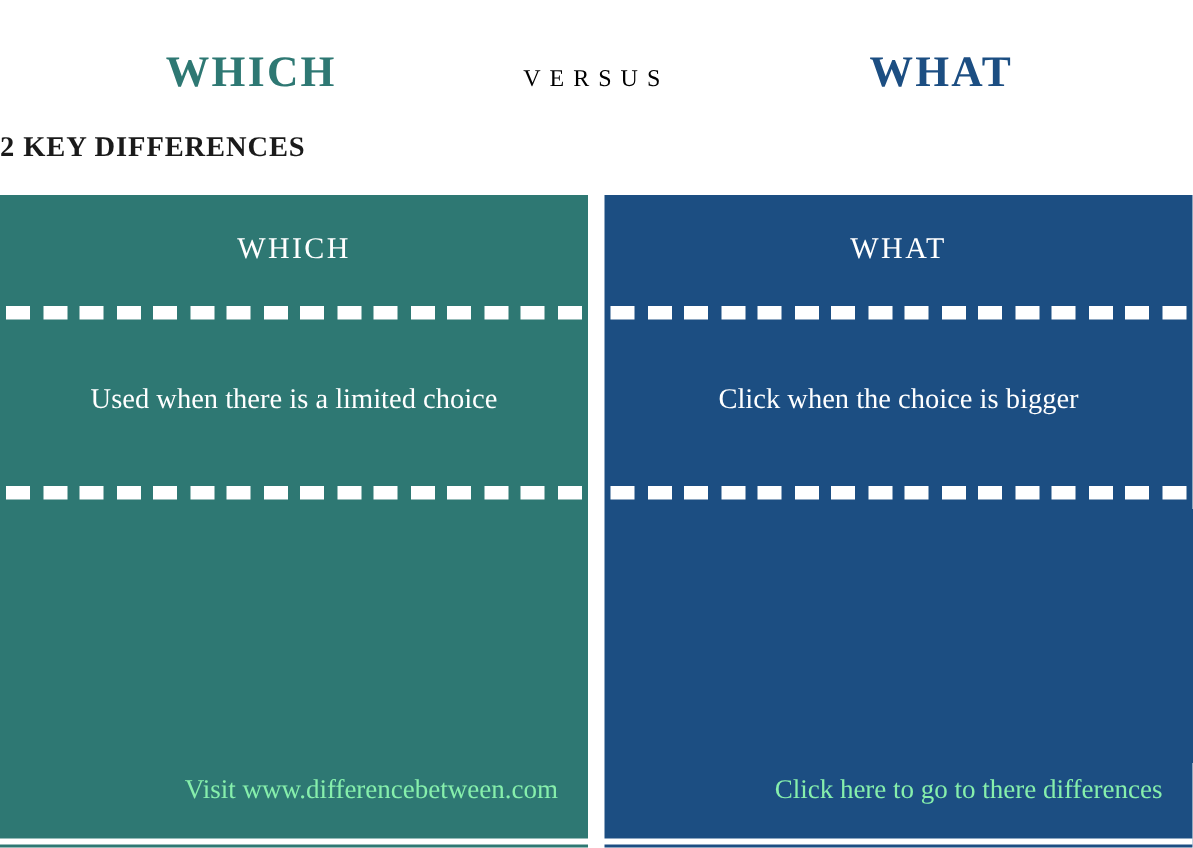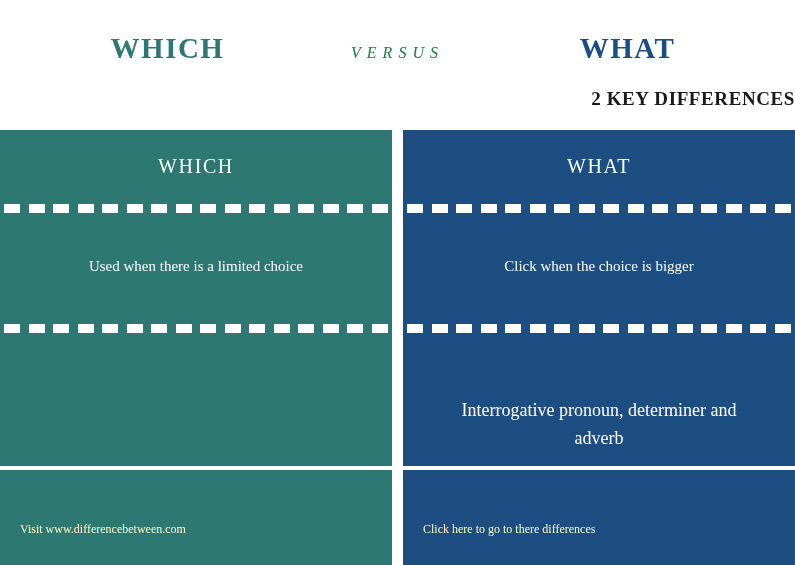--- a/index.html
+++ b/index.html
@@ -9,21 +9,21 @@
   }
   body {
     width: 795px;
     height: 565px;
     font-family: "Liberation Serif", serif;
     overflow: hidden;
   }
   .page {
     position: relative;
     width: 795px;
-    height: 470px;
+    height: 563px;
     background: #ffffff;
   }
 
   
   .header {
     position: absolute;
     top: 0;
     left: 0;
     width: 795px;
     height: 130px;
@@ -44,37 +44,36 @@
     font-size: 29px;
     font-weight: bold;
     letter-spacing: 1.5px;
     color: #2e7873;
   }
   .title-versus {
     width: 170px;
     text-align: center;
     font-size: 16px;
     letter-spacing: 6px;
-    color: #15803d;
-    font-style: italic;
+    color: #000000;
   }
   .title-right {
     width: 290px;
     text-align: center;
     font-size: 29px;
     font-weight: bold;
     letter-spacing: 1.5px;
     color: #1c4e82;
   }
   .subtitle {
     position: absolute;
     top: 88px;
     left: 0;
     width: 795px;
-    text-align: right;
+    text-align: left;
     font-size: 19px;
     font-weight: bold;
     letter-spacing: 0.6px;
     color: #1a1a1a;
   }
 
   
   .body {
     position: absolute;
     top: 130px;
@@ -115,39 +114,39 @@
   }
   .cell-head {
     top: 0;
     height: 72px;
     font-size: 20px;
     letter-spacing: 1.6px;
   }
   .cell-r1 {
     top: 82px;
     height: 110px;
-    font-size: 15px;
+    font-size: 19px;
     line-height: 1.55;
   }
   .cell-r2 {
     top: 202px;
     height: 185px;
     font-size: 18px;
     line-height: 1.55;
   }
   .footer-note {
     position: absolute;
     left: 0;
     bottom: 28px;
     width: 100%;
     box-sizing: border-box;
     padding: 0 20px;
-    text-align: left;
-    font-size: 12px;
-    color: #fef9c3;
+    text-align: right;
+    font-size: 18px;
+    color: #86efac;
   }
 
   
   .dashes {
     position: absolute;
     left: 0;
     width: 100%;
     height: 9px;
     display: flex;
     justify-content: space-between;
@@ -265,20 +264,19 @@
           <span></span>
           <span></span>
           <span></span>
           <span></span>
           <span></span>
           <span></span>
           <span></span>
           <span></span>
           <span></span>
       </div>
-      <div class="cell cell-r2">Interrogative pronoun, determiner and adverb</div>
       <div class="footer-note">Click here to go to there differences</div>
     </div>
 
   </div>
 
   <div class="bottom-rule"></div>
 </div>
 
 </body></html>

